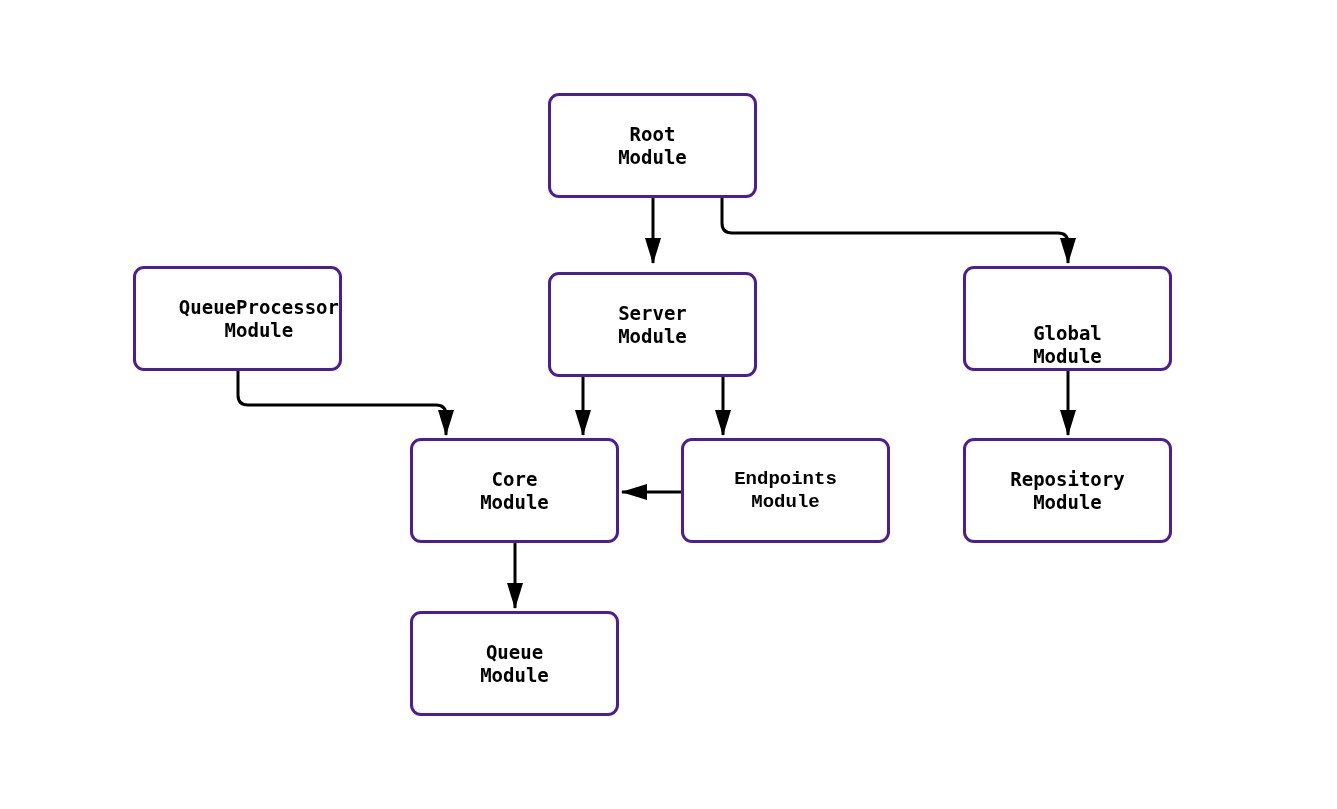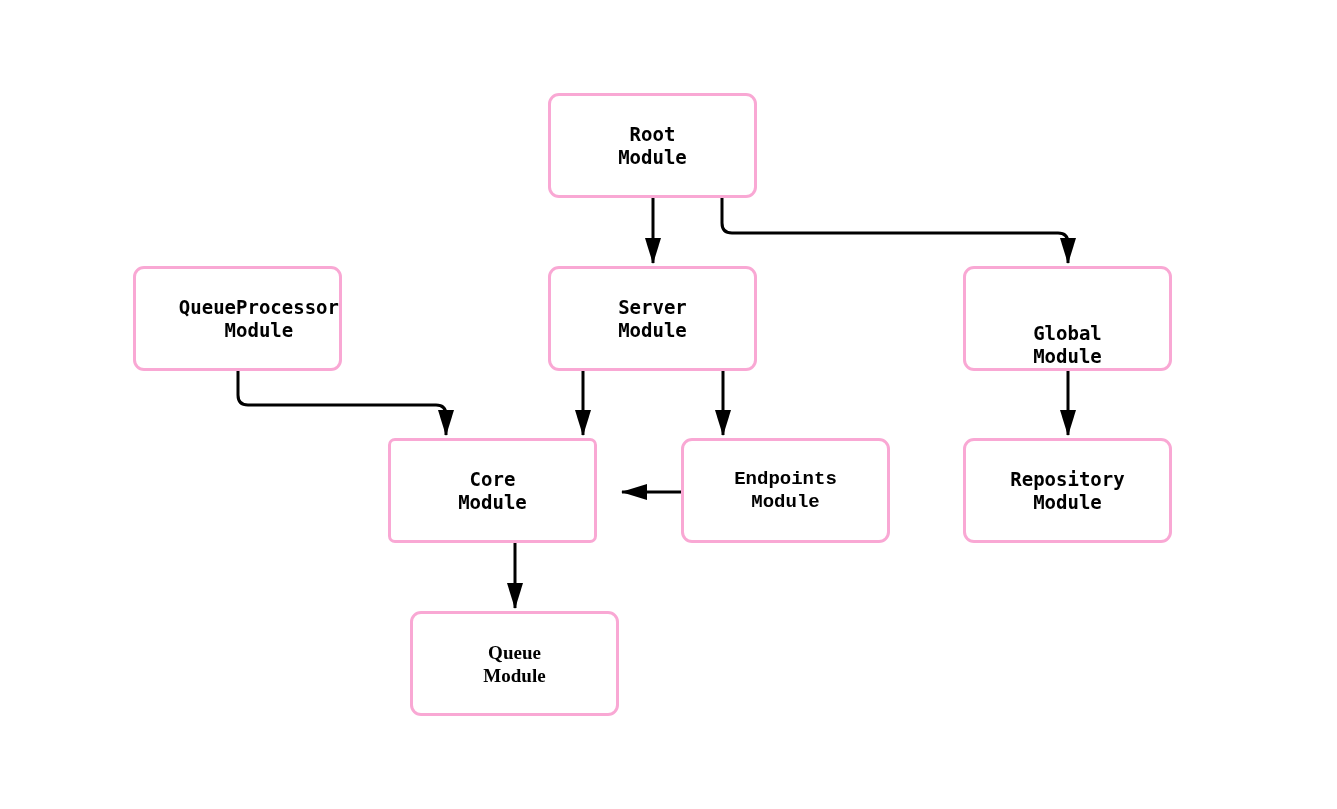--- a/index.html
+++ b/index.html
@@ -20,43 +20,43 @@
     left: 0;
     top: 0;
     pointer-events: none;
   }
   .node {
     position: absolute;
     width: 209px;
     height: 105px;
     box-sizing: border-box;
     background: #ffffff;
-    border: 3px solid #f9a8d4;
+    border: 3px solid #4c1d95;
     border-radius: 11px;
     display: flex;
     align-items: center;
     justify-content: center;
   }
   .node .label {
     white-space: pre-line;
     text-align: center;
     font-weight: bold;
     font-size: 19px;
     line-height: 23px;
     color: #000000;
   }
   
   #node-root          { left: 548px;  top: 93px;  }
   #node-queue-processor { left: 133px; top: 266px; justify-content: flex-end; }
-  #node-server        { left: 548px;  top: 266px; }
+  #node-server        { left: 548px;  top: 272px; }
   #node-global        { left: 963px;  top: 266px; align-items: flex-end; }
-  #node-core          { left: 388px;  top: 438px; border-radius: 7px; }
+  #node-core          { left: 410px;  top: 438px; }
   #node-endpoints     { left: 681px;  top: 438px; font-family: Liberation Mono, monospace; }
   #node-repository    { left: 963px;  top: 438px; }
-  #node-queue         { left: 410px;  top: 611px; font-family: Liberation Serif, serif; }
+  #node-queue         { left: 410px;  top: 611px; }
   .edge {
     fill: none;
     stroke: #000000;
     stroke-width: 3px;
   }
 </style>
 </head>
 <body>
 
 <div id="canvas">

